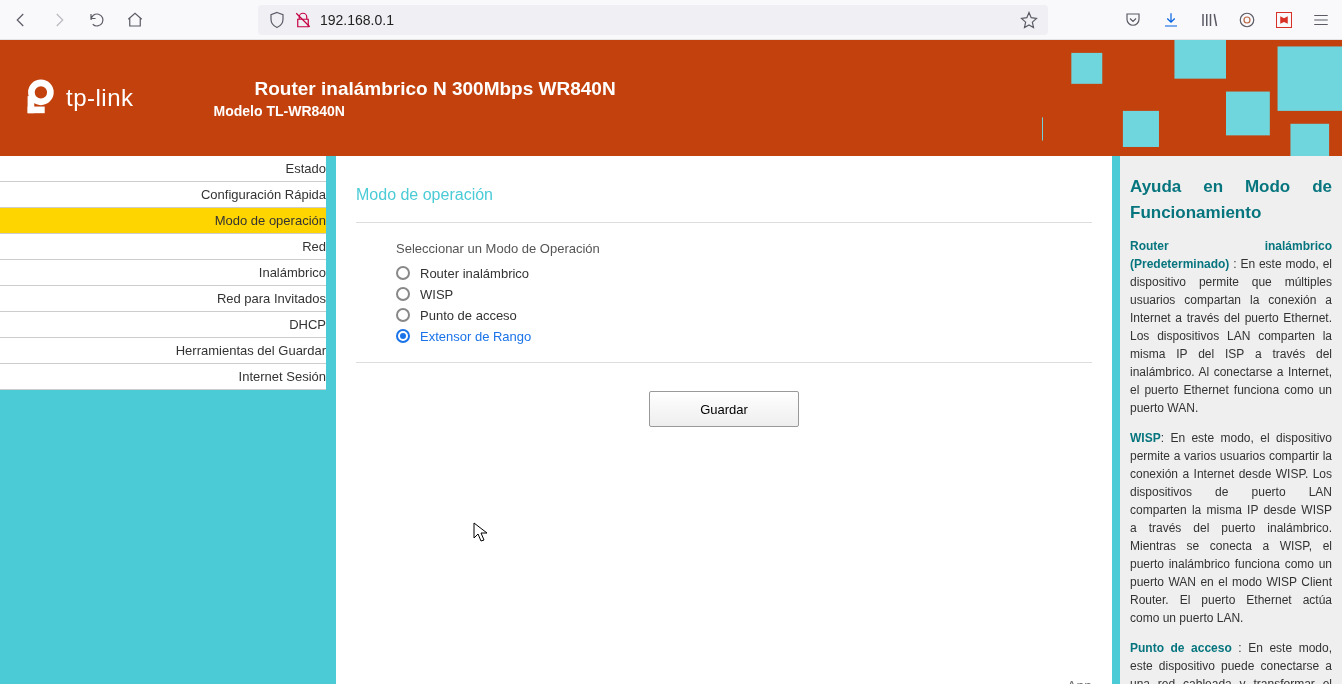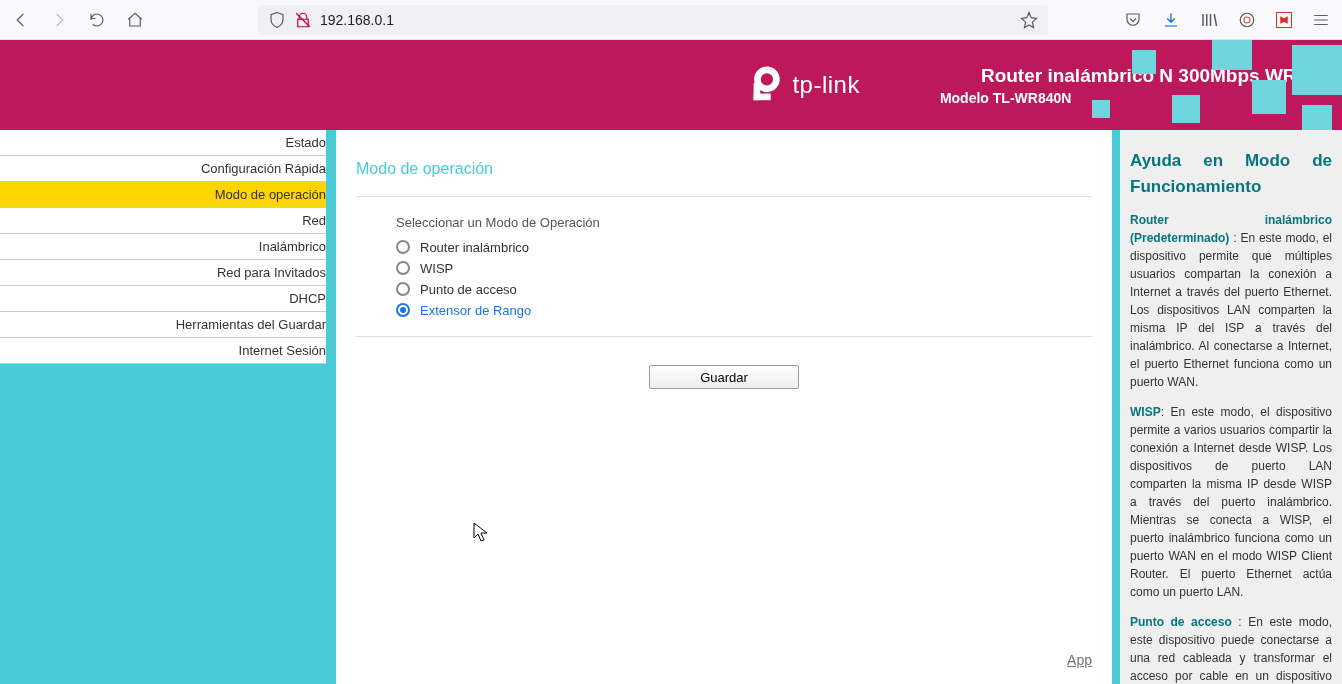--- a/index.html
+++ b/index.html
@@ -9,21 +9,21 @@
   .chrome .nav-icons{display:flex;align-items:center;gap:20px;}
   .chrome .url-wrap{flex:0 0 790px;display:flex;align-items:center;background:#f0f0f4;border-radius:4px;height:30px;padding:0 10px;gap:8px;margin-left:100px;}
   .chrome .url-wrap input{flex:1;border:none;background:transparent;font-size:14px;color:#222;outline:none;}
   .chrome .right-icons{margin-left:auto;display:flex;align-items:center;gap:20px;}
   .ic{width:18px;height:18px;display:inline-flex;align-items:center;justify-content:center;color:#5b5b66;}
   .ic svg{width:18px;height:18px;stroke:currentColor;fill:none;stroke-width:1.6;}
   .ic-star svg{width:18px;height:18px;}
   .ic-blue{color:#0060df;}
   .ic-red-box{width:16px;height:16px;border:1.5px solid #d93025;color:#d93025;font-size:10px;font-weight:bold;display:inline-flex;align-items:center;justify-content:center;}
   
-  .hdr{height:90px;background:#be185d;display:flex;align-items:center;padding-left:20px;position:relative;overflow:hidden;justify-content:flex-end;}
+  .hdr{height:116px;background:#c2410c;display:flex;align-items:center;padding-left:20px;position:relative;overflow:hidden;}
   .logo{display:flex;align-items:center;gap:8px;}
   .logo-mark{width:38px;height:38px;}
   .logo-text{color:#fff;font-size:24px;font-weight:300;letter-spacing:0.5px;}
   .hdr-titles{margin-left:80px;color:#fff;}
   .hdr-title{font-size:19px;font-weight:bold;padding-left:41px;}
   .hdr-model{font-size:14px;font-weight:bold;margin-top:3px;}
   .hdr-deco{position:absolute;right:0;top:0;height:100%;width:300px;}
   
   .body{display:flex;height:calc(684px - 40px - 90px);}
   
@@ -37,21 +37,21 @@
   .hr{border:none;border-top:1px solid #ddd;margin:0 0 18px 0;}
   .form-area{padding-left:40px;}
   .form-label{font-size:13px;color:#555;margin-bottom:10px;}
   .radio-row{display:flex;align-items:flex-start;gap:10px;margin:6px 0;font-size:13px;color:#333;cursor:pointer;}
   .radio-row.sel{color:#1a73e8;}
   .radio{width:14px;height:14px;border:2px solid #888;border-radius:50%;display:inline-flex;align-items:center;justify-content:center;}
   .radio.sel{border-color:#1a73e8;}
   .radio.sel::after{content:"";width:6px;height:6px;background:#1a73e8;border-radius:50%;}
   .hr2{border:none;border-top:1px solid #ddd;margin:18px 0 28px 0;}
   .save-row{text-align:center;}
-  .save-btn{width:150px;height:24px;border:1px solid #999;background:linear-gradient(#fff,#eee);font-size:13px;cursor:pointer;border-radius:2px;}
+  .save-btn{width:150px;height:36px;border:1px solid #999;background:linear-gradient(#fff,#eee);font-size:13px;cursor:pointer;border-radius:2px;}
   .app-link{position:absolute;right:20px;bottom:16px;color:#737373;text-decoration:underline;font-size:14px;}
   
   .help{width:222px;background:#efefef;flex-shrink:0;padding:18px 10px 0 10px;overflow:hidden;font-size:12px;line-height:1.5;color:#333;}
   .help-title{color:#06757e;font-size:17px;font-weight:bold;text-align:justify;text-align-last:justify;margin-bottom:12px;}
   .help p{text-align:justify;margin-bottom:12px;}
   .help b{color:#06757e;font-weight:bold;}
   
   .cursor{position:absolute;left:473px;top:522px;width:16px;height:22px;pointer-events:none;z-index:999;}
 </style>
 </head>

